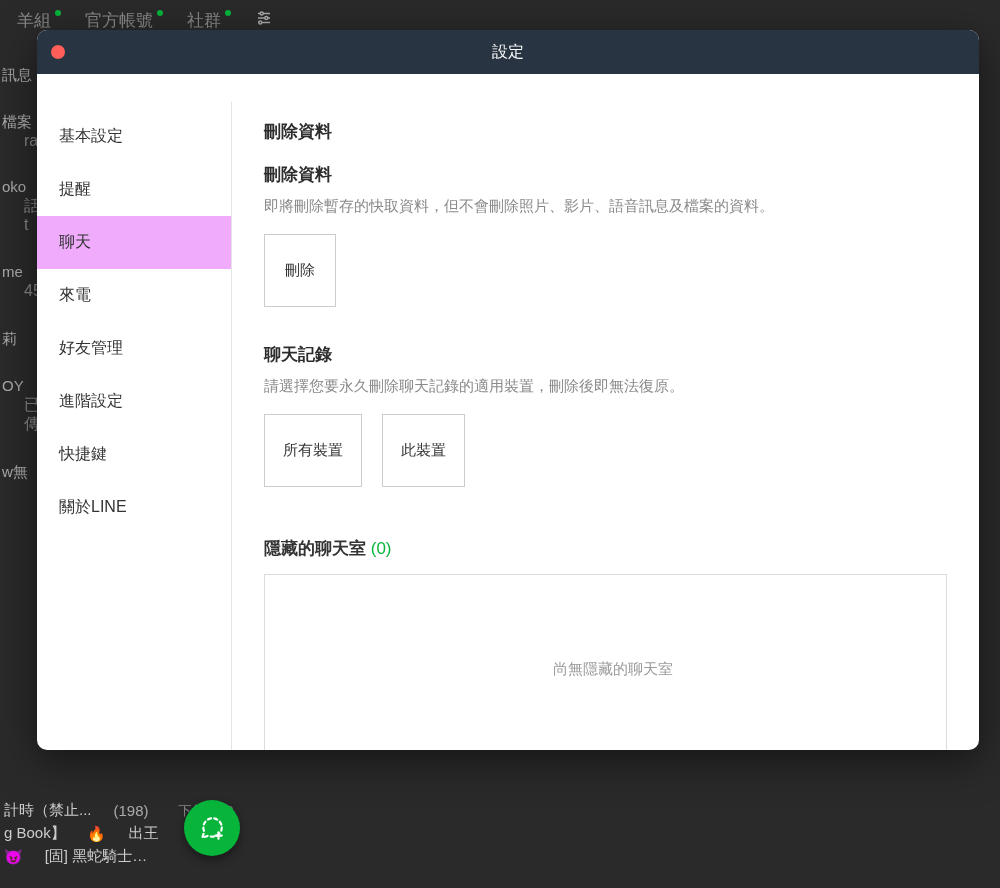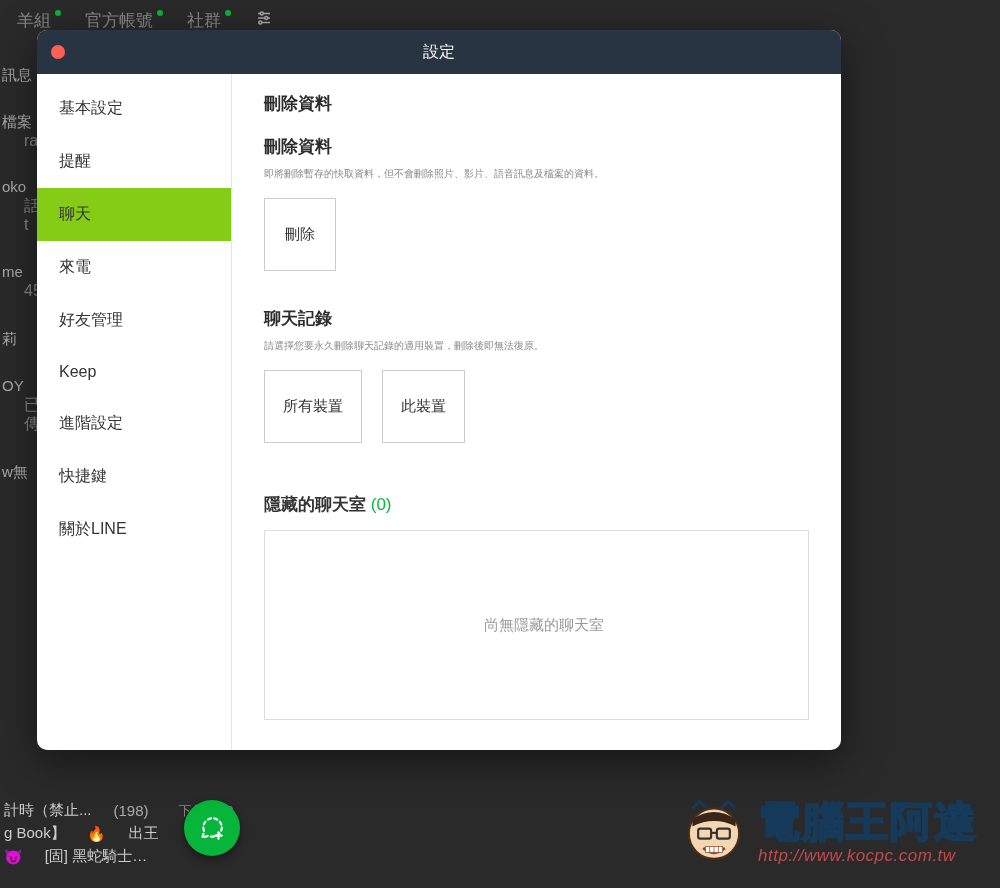--- a/index.html
+++ b/index.html
@@ -109,21 +109,21 @@
       font-size: 17px;
       font-style: italic;
       color: #c24a4a;
       margin-top: -4px;
       letter-spacing: 0.5px;
     }
     .dialog {
       position: absolute;
       left: 37px;
       top: 30px;
-      width: 804px;
+      width: 942px;
       height: 720px;
       background: #fff;
       border-radius: 10px;
       overflow: hidden;
       box-shadow: 0 10px 40px rgba(0,0,0,0.5);
     }
     .dlg-header {
       height: 44px;
       background: #283442;
       color: #fff;
@@ -139,34 +139,35 @@
       top: 50%;
       transform: translateY(-50%);
       width: 14px;
       height: 14px;
       border-radius: 50%;
       background: #ff5f57;
     }
     .dlg-body {
       display:flex;
       height: calc(100% - 44px);
+      margin-top: 28px;
     }
     .dlg-sidebar {
       width: 195px;
       border-right: 1px solid #e5e5e5;
       padding-top: 8px;
     }
     .dlg-sidebar .item {
       padding: 16px 22px;
       font-size: 16px;
       color: #333;
       cursor: pointer;
     }
     .dlg-sidebar .item.active {
-      background: #84cc16;
+      background: #f0abfc;
       font-weight: 500;
     }
     .dlg-content {
       flex: 1;
       padding: 12px 32px 20px 32px;
       color: #333;
       overflow-y: auto;
     }
     .sec-title {
       font-size: 17px;
@@ -176,21 +177,21 @@
       color: #2d2d2d;
     }
     .sec-sub {
       font-size: 17px;
       font-weight: 600;
       margin-top: 20px;
       margin-bottom: 8px;
       color: #2d2d2d;
     }
     .sec-desc {
-      font-size: 10px;
+      font-size: 15px;
       color: #8a8a8a;
       line-height: 1.6;
       margin-bottom: 16px;
     }
     .btn-row { display:flex; gap: 20px; }
     .btn {
       border: 1px solid #ccc;
       background:#fff;
       padding: 26px 18px;
       font-size: 15px;
@@ -278,54 +279,34 @@
   </div>
 
   <div class="fab">
     <svg viewBox="0 0 24 24" fill="none" stroke="#fff" stroke-width="2" stroke-linecap="round">
       <path d="M21 11.5a8.38 8.38 0 0 1-8.5 8.5 8.5 8.5 0 0 1-3.9-.9L3 21l1.9-5.7A8.38 8.38 0 0 1 4 11.5a8.5 8.5 0 0 1 17 0z" stroke-dasharray="3 3"></path>
       <line x1="18" y1="16" x2="18" y2="22"></line>
         <line x1="15" y1="19" x2="21" y2="19"></line>
     </svg>
   </div>
 
-  <div class="watermark">
-    <svg class="wm-face" viewBox="0 0 100 100">
-      <path d="M20 20 L30 10 L40 20 M60 20 L70 10 L80 20" stroke="#163b5a" stroke-width="4" fill="none"></path>
-      <circle cx="50" cy="55" r="35" fill="#f5d6b3" stroke="#4a2e15" stroke-width="3"></circle>
-      <path d="M20 35 Q50 15 80 35 L80 45 Q50 30 20 45 Z" fill="#3a2518"></path>
-      <rect x="28" y="48" width="18" height="14" rx="3" fill="none" stroke="#333" stroke-width="3"></rect>
-      <rect x="54" y="48" width="18" height="14" rx="3" fill="none" stroke="#333" stroke-width="3"></rect>
-      <line x1="46" y1="54" x2="54" y2="54" stroke="#333" stroke-width="3"></line>
-      <path d="M35 75 Q50 88 65 75" fill="none" stroke="#8b4a2a" stroke-width="4"></path>
-      <rect x="38" y="73" width="24" height="8" fill="#fff" stroke="#8b4a2a" stroke-width="1"></rect>
-      <line x1="44" y1="73" x2="44" y2="81" stroke="#8b4a2a"></line>
-        <line x1="50" y1="73" x2="50" y2="81" stroke="#8b4a2a"></line>
-        <line x1="56" y1="73" x2="56" y2="81" stroke="#8b4a2a"></line>
-    </svg>
-    <div class="wm-text">
-      <div class="wm-title">電腦王阿達</div>
-      <div class="wm-url">http://www.kocpc.com.tw</div>
-    </div>
-  </div>
 </div>
 
 <div class="dialog">
   <div class="dlg-header">
     <div class="dlg-close"></div>
     <span>設定</span>
   </div>
   <div class="dlg-body">
     <div class="dlg-sidebar">
       <div class="item">基本設定</div>
       <div class="item">提醒</div>
       <div class="item active">聊天</div>
       <div class="item">來電</div>
       <div class="item">好友管理</div>
-      <div class="item">Keep</div>
       <div class="item">進階設定</div>
       <div class="item">快捷鍵</div>
       <div class="item">關於LINE</div>
     </div>
     <div class="dlg-content">
       <div class="sec-title">刪除資料</div>
 
       <div class="sec-sub">刪除資料</div>
       <div class="sec-desc">即將刪除暫存的快取資料，但不會刪除照片、影片、語音訊息及檔案的資料。</div>
       <div class="btn-row">

